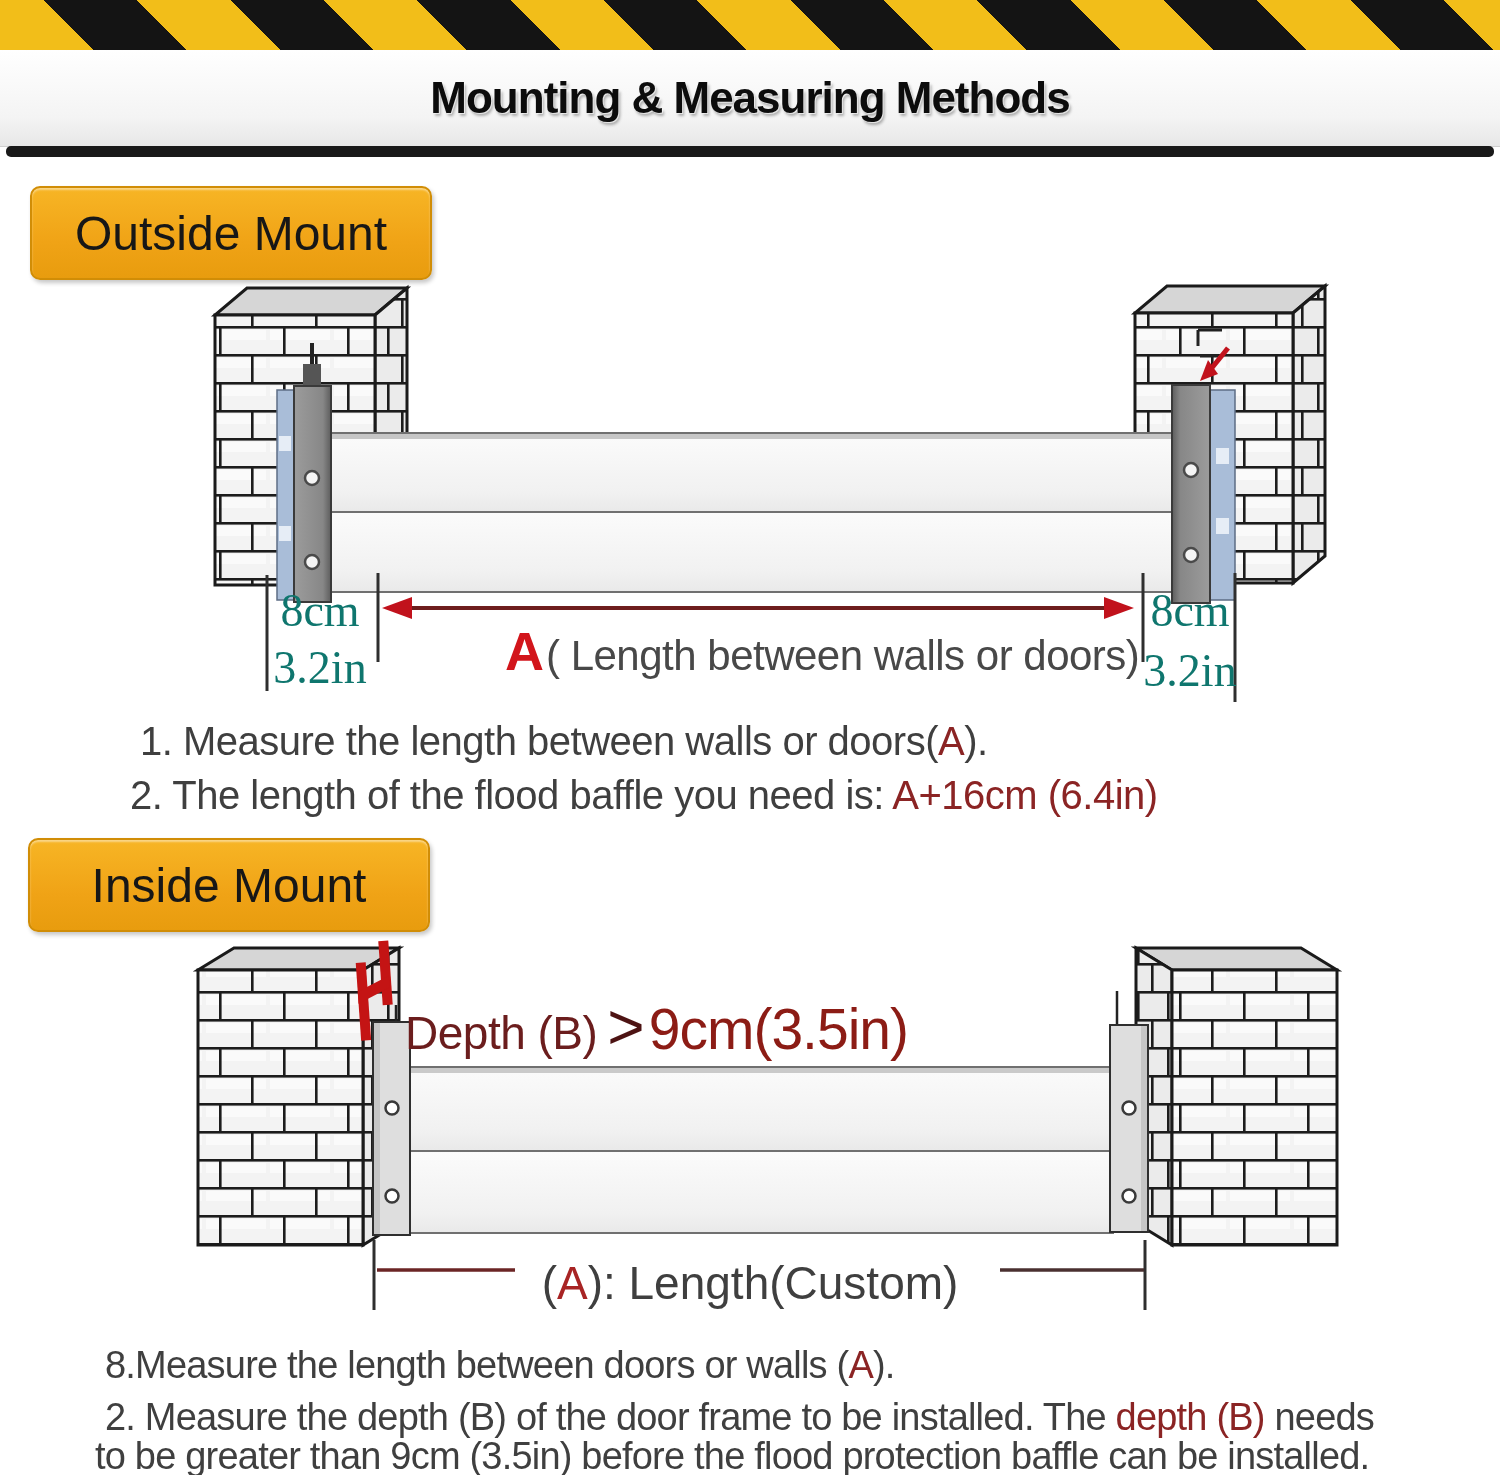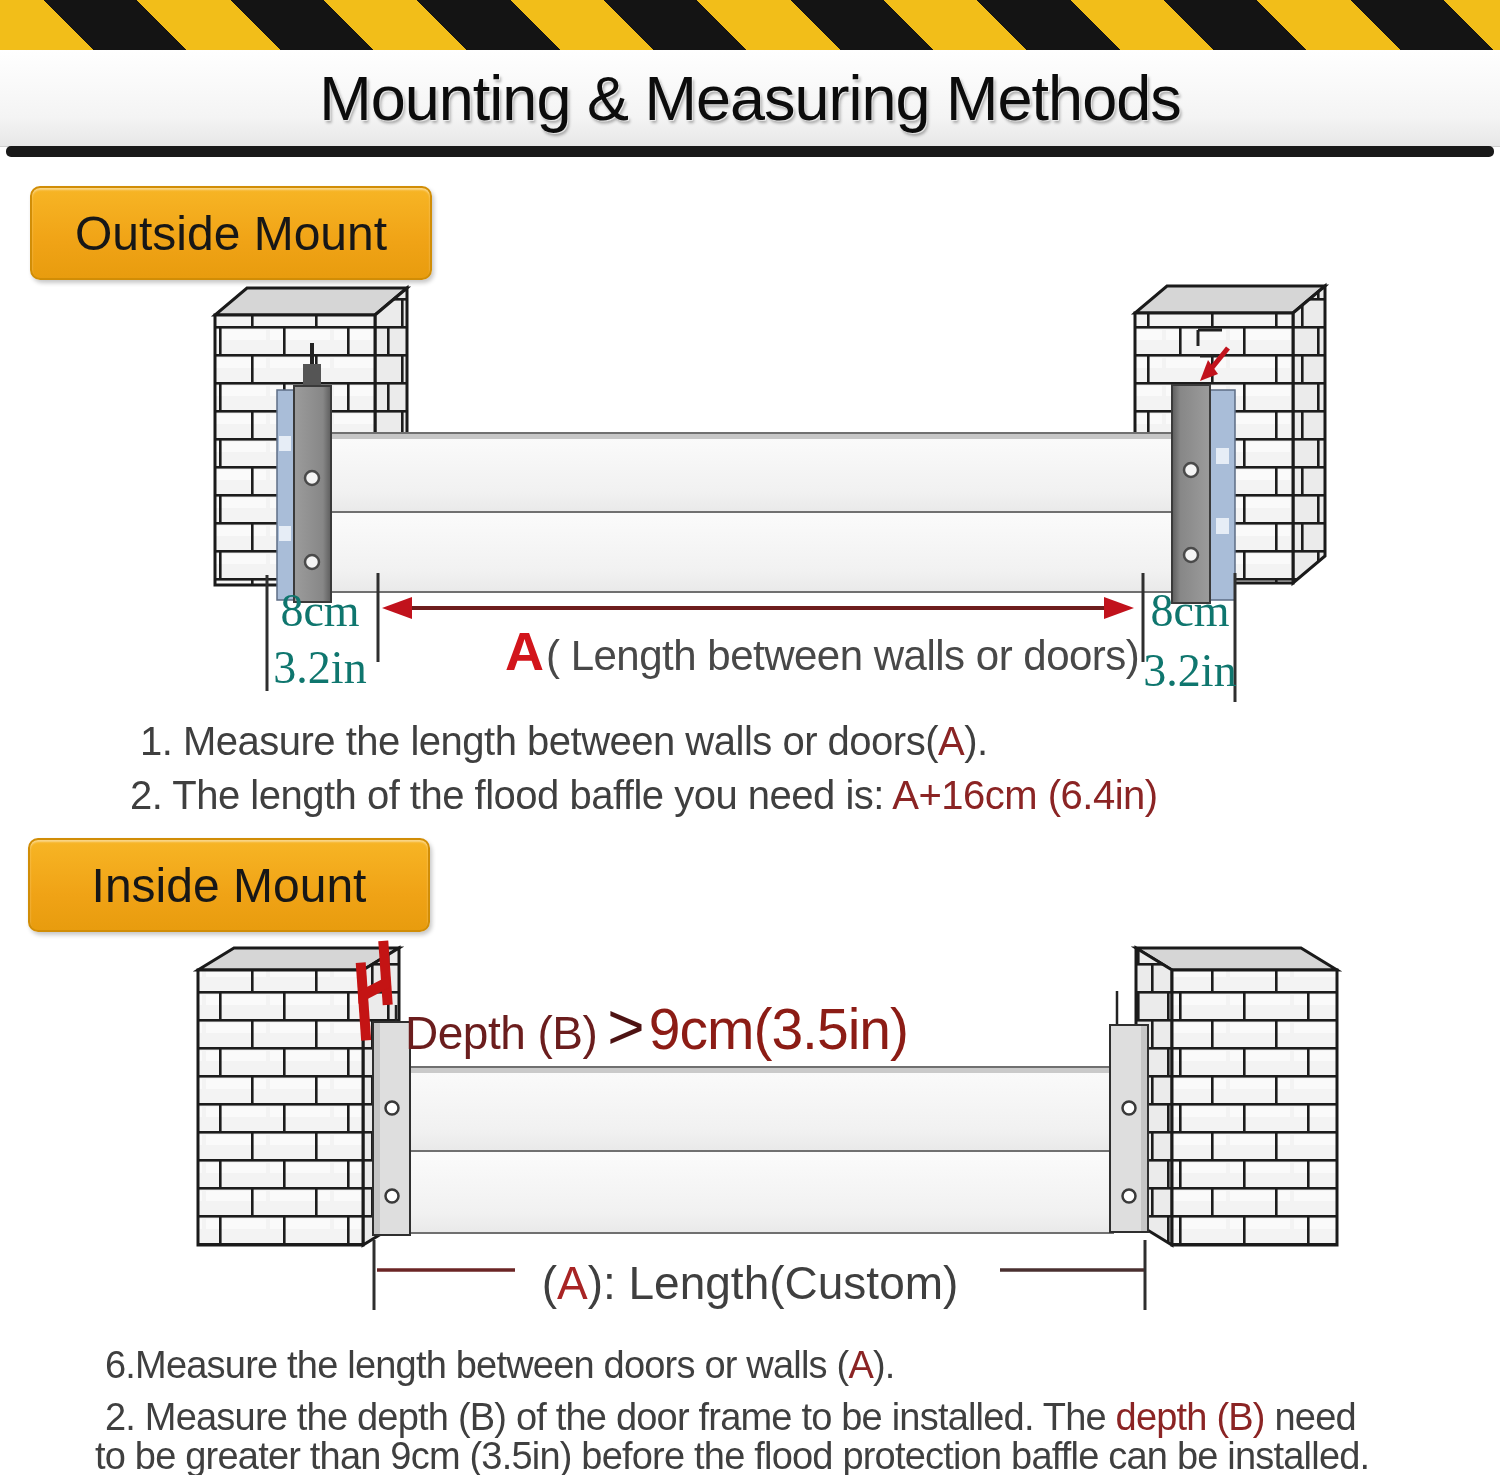--- a/index.html
+++ b/index.html
@@ -19,21 +19,21 @@
       var(--caution-black,#141414) 66px 132px);
     box-shadow:0 3px 7px rgba(0,0,0,.30);
   }
   .title-band {
     left:0; top:50px; width:1500px; height:96px;
     background:linear-gradient(#ffffff, #f4f4f4 70%, #e7e7e7);
     border-bottom:1px solid #cfcfcf;
     display:flex; align-items:center; justify-content:center;
   }
   .title-band h1 {
-    margin:0; font-size:63px; font-weight:400; letter-spacing:-1px;
+    margin:0; font-size:44px; font-weight:700; letter-spacing:-1px;
     color:#0c0c0c;
     text-shadow:1px 1px 0 rgba(255,255,255,.65), 2px 3px 3px rgba(0,0,0,.30);
   }
   .black-bar {
     left:6px; top:146px; width:1488px; height:11px;
     background:#191919; border-radius:5px;
   }
 
   
   .badge {
@@ -263,22 +263,22 @@
     <span class="d2">9cm(3.5in)</span>
   </div>
 
   <div class="abs len-label">
     <span>(</span>
       <span class="em">A</span>
       <span>): Length(Custom)</span>
   </div>
 
   <div class="abs bottom-steps im-step1">
-    <span>6.Measure the length between doors or walls (</span><span class="em">A</span><span>).</span>
+    <span>8.Measure the length between doors or walls (</span><span class="em">A</span><span>).</span>
   </div>
   <div class="abs bottom-steps im-step2a">
-    <span>2. Measure the depth (B) of the door frame to be installed. The </span><span class="em">depth (B)</span><span> need</span>
+    <span>2. Measure the depth (B) of the door frame to be installed. The </span><span class="em">depth (B)</span><span> needs</span>
   </div>
   <div class="abs bottom-steps im-step2b">
     <span>to be greater than 9cm (3.5in) before the flood protection baffle can be installed.</span>
   </div>
 
 </div>
 
 </body></html>

